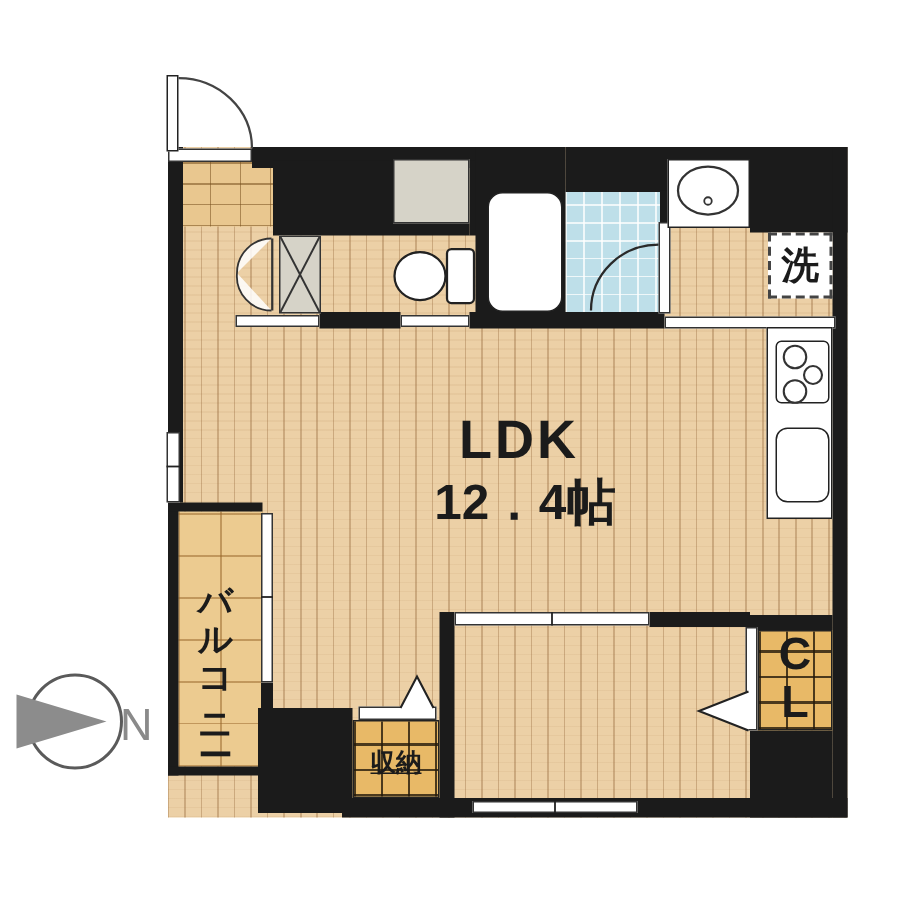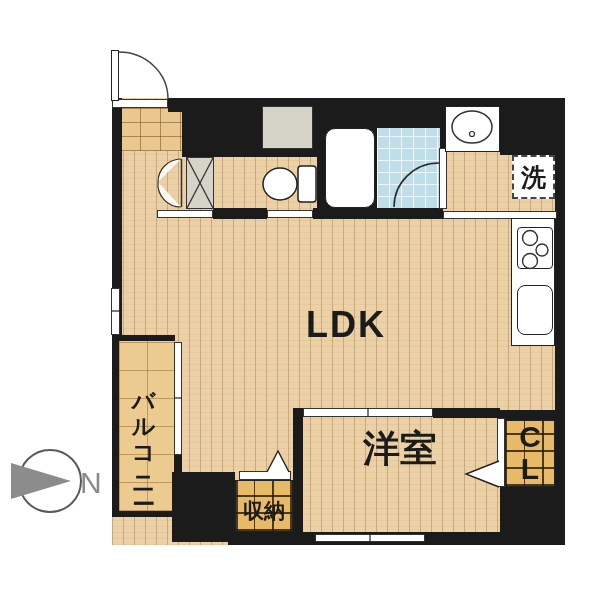--- a/index.html
+++ b/index.html
@@ -127,22 +127,22 @@
     <line x1="368" y1="408" x2="368" y2="417" stroke="#222" stroke-width="1.2"></line>
     <line x1="174" y1="398" x2="182" y2="398" stroke="#222" stroke-width="1.2"></line>
     <line x1="370" y1="534" x2="370" y2="542" stroke="#222" stroke-width="1.2"></line>
     <line x1="111" y1="311" x2="120" y2="311" stroke="#222" stroke-width="1.2"></line>
 
     <circle cx="50" cy="481" r="31" fill="#fff" stroke="#5a5a5a" stroke-width="2"></circle>
     <polygon points="11,463 11,499 71,481" fill="#8c8c8c"></polygon>
     <text x="80" y="493" font-size="30" fill="#8a8a8a" font-family="Liberation Sans, sans-serif">N</text>
   </svg>
 
-  <div class="abs lbl" style="left:276px;top:274px;width:140px;font-size:36px;letter-spacing:2px;margin-top:32px;">LDK</div>
-  <div class="abs lbl" style="left:340px;top:430px;width:120px;font-size:37px;">洋室</div>
+  <div class="abs lbl" style="left:276px;top:274px;width:140px;font-size:36px;letter-spacing:2px;">LDK</div>
+  <div class="abs lbl" style="left:255px;top:318px;width:190px;font-size:33px;">12．4帖</div>
   <div class="abs lbl" style="left:132px;top:354px;height:160px;font-size:23px;writing-mode:vertical-rl;letter-spacing:3px;">バルコニー</div>
-  <div class="abs lbl" style="left:233px;top:500px;width:62px;font-size:21px;">収納</div>
+  <div class="abs lbl" style="left:233px;top:500px;width:62px;font-size:17px;text-decoration:underline;">収納</div>
   <div class="abs lbl" style="left:508px;top:421px;width:44px;font-size:30px;font-weight:700;line-height:32px;">
     <div>C</div>
     <div>L</div>
   </div>
 
 </div>
 
 </body></html>

